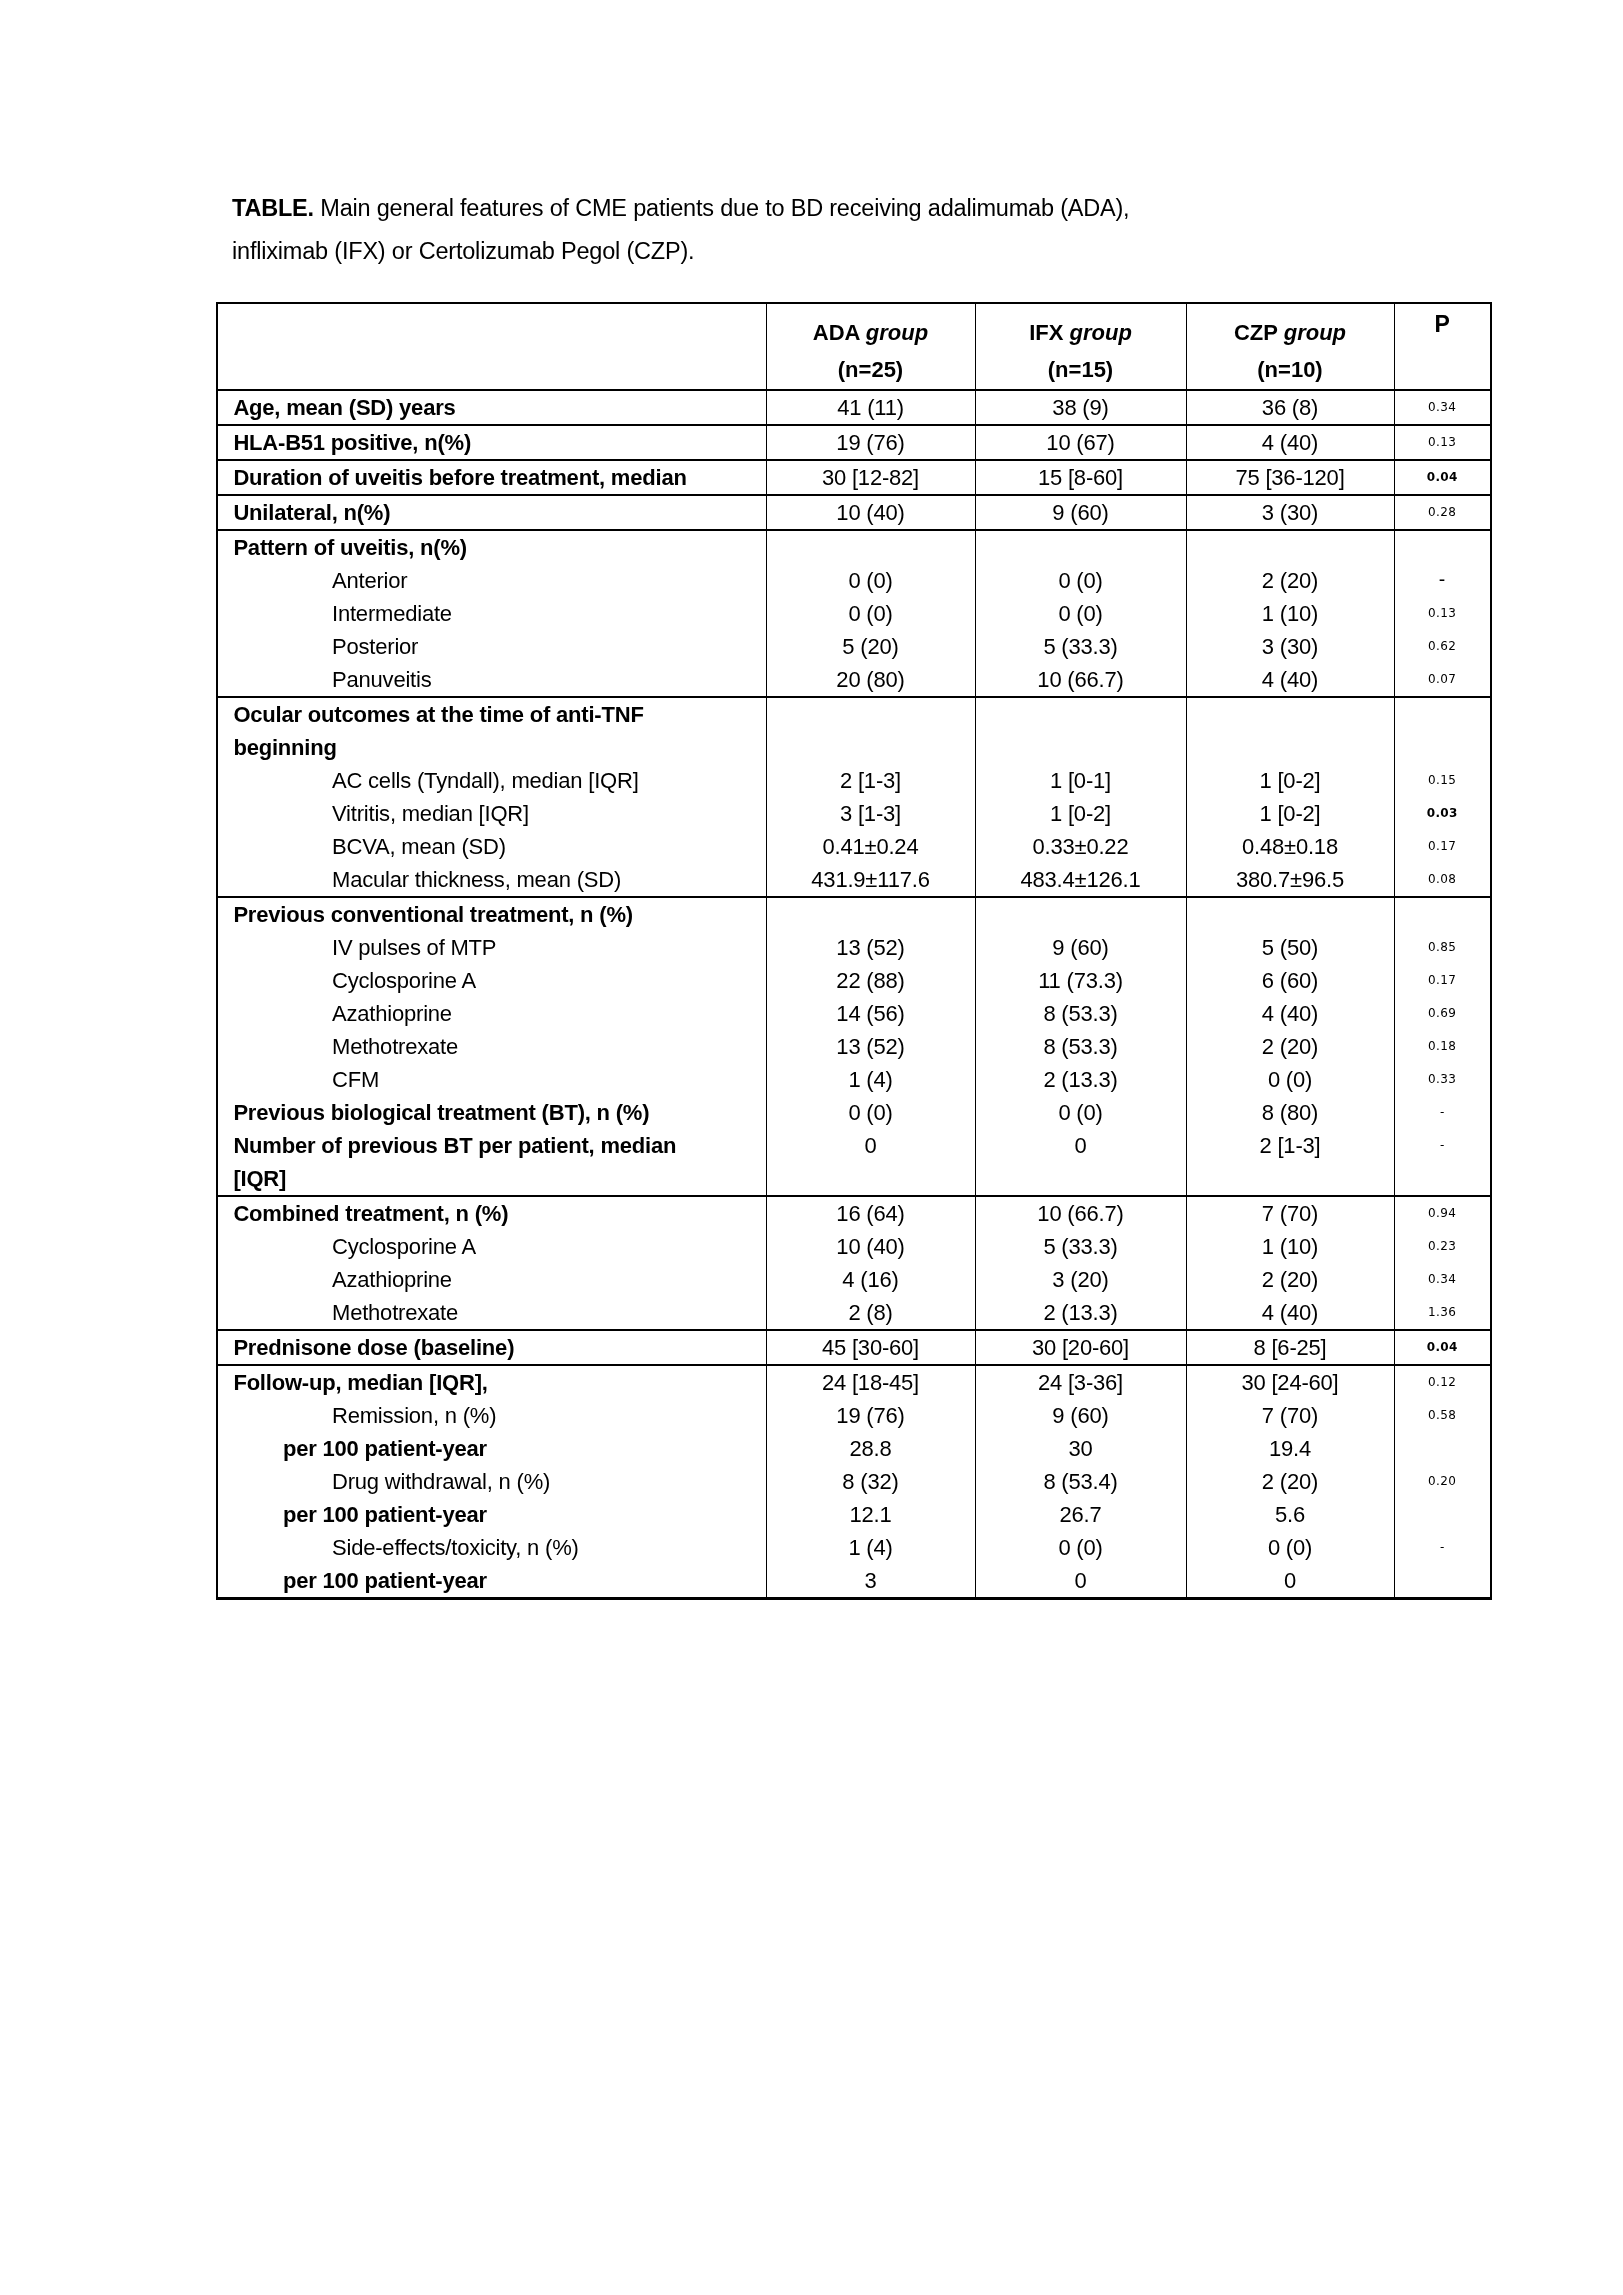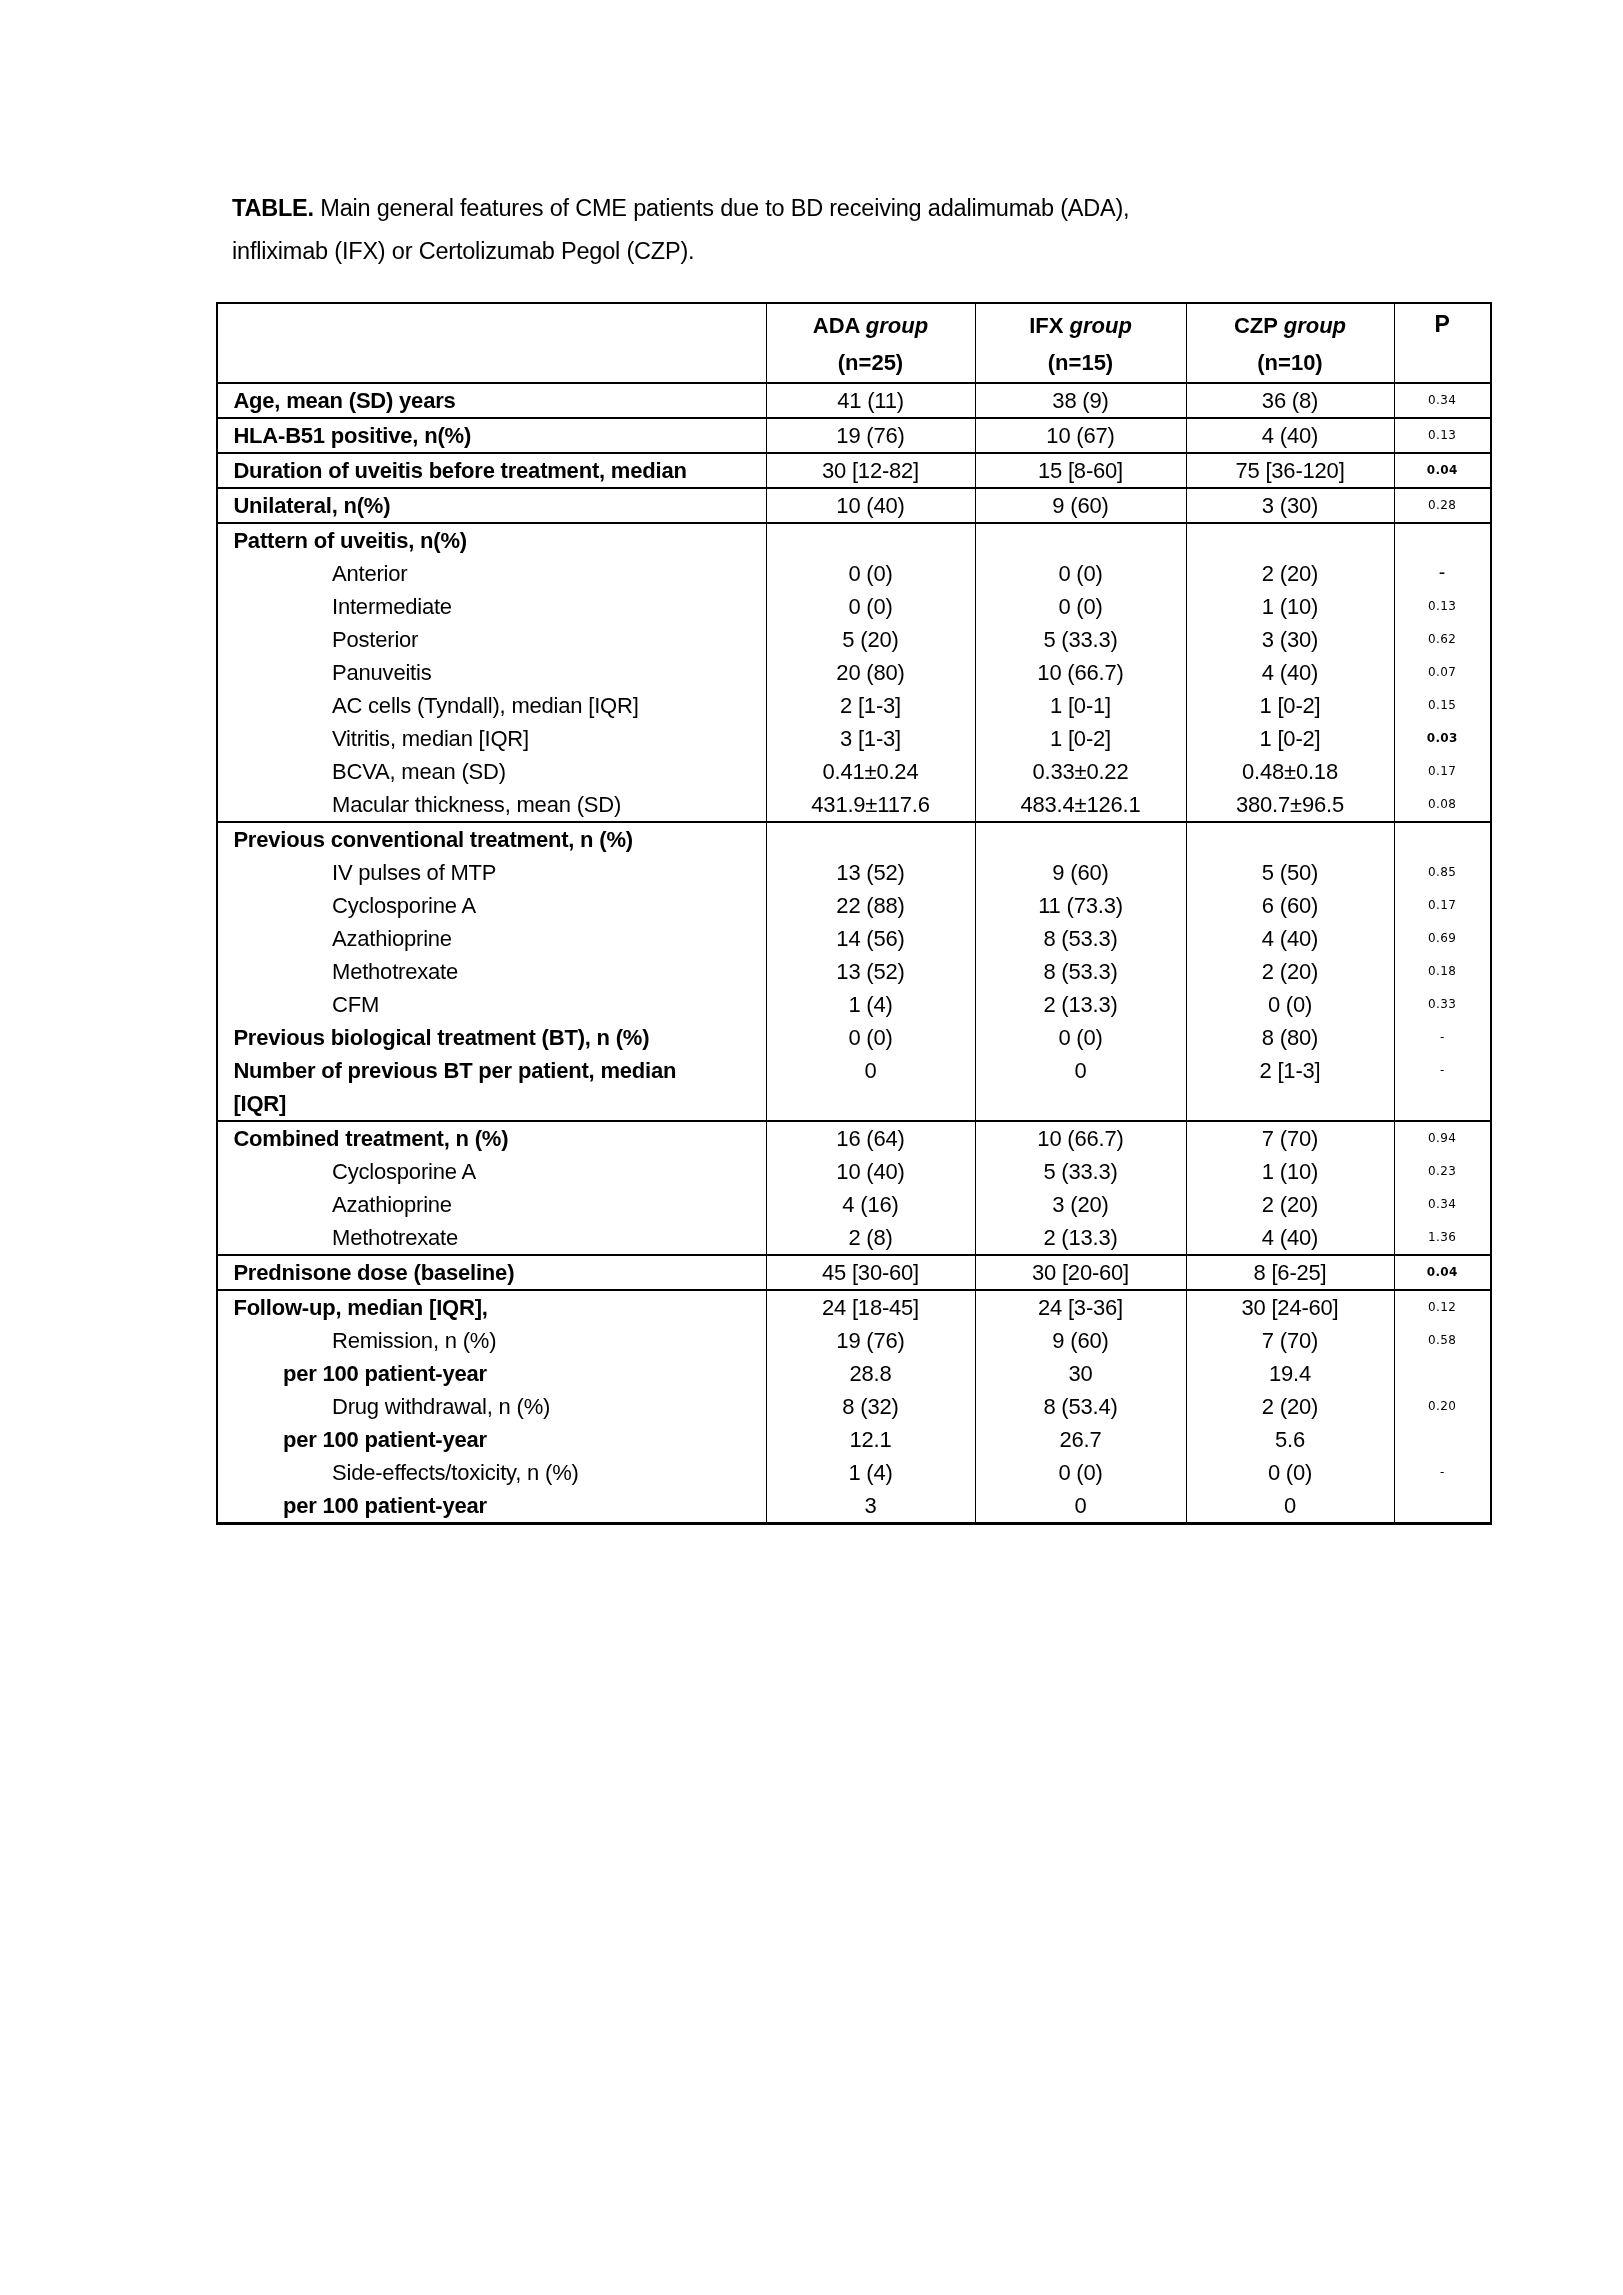--- a/index.html
+++ b/index.html
@@ -25,21 +25,21 @@
     border:2.4px solid #000; border-bottom:3.2px solid #000;
   }
   td, th {
     border-left:1.6px solid #000; border-right:1.6px solid #000;
     padding:0; vertical-align:top;
     font-size:22px; line-height:33px; overflow:hidden;
   }
   thead td, thead th { height:75px; }
   th.hgroup {
     font-weight:700; text-align:center;
-    line-height:37px; padding-top:3px;
+    line-height:37px; padding-top:10px;
   }
   th.hgroup .it { font-style:italic; font-weight:700; }
   th.hp {
     font-weight:700; text-align:center;
     line-height:37px; padding-top:2.4px; font-size:23px;
   }
   tbody td.lbl {
     text-align:left; white-space:pre-line;
     padding-left:15.4px; letter-spacing:-0.2px;
   }
@@ -146,20 +146,28 @@
           <td class="val">3 (30)</td>
           <td class="pv">0.62</td>
         </tr>
         <tr>
           <td class="lbl s">Panuveitis</td>
           <td class="val">20 (80)</td>
           <td class="val">10 (66.7)</td>
           <td class="val">4 (40)</td>
           <td class="pv">0.07</td>
         </tr>
+        <tr class="sep">
+          <td class="lbl m">Ocular outcomes at the time of anti-TNF
+beginning</td>
+          <td class="val"></td>
+          <td class="val"></td>
+          <td class="val"></td>
+          <td class="pv"></td>
+        </tr>
         <tr>
           <td class="lbl s">AC cells (Tyndall), median [IQR]</td>
           <td class="val">2 [1-3]</td>
           <td class="val">1 [0-1]</td>
           <td class="val">1 [0-2]</td>
           <td class="pv">0.15</td>
         </tr>
         <tr>
           <td class="lbl s">Vitritis, median [IQR]</td>
           <td class="val">3 [1-3]</td>

